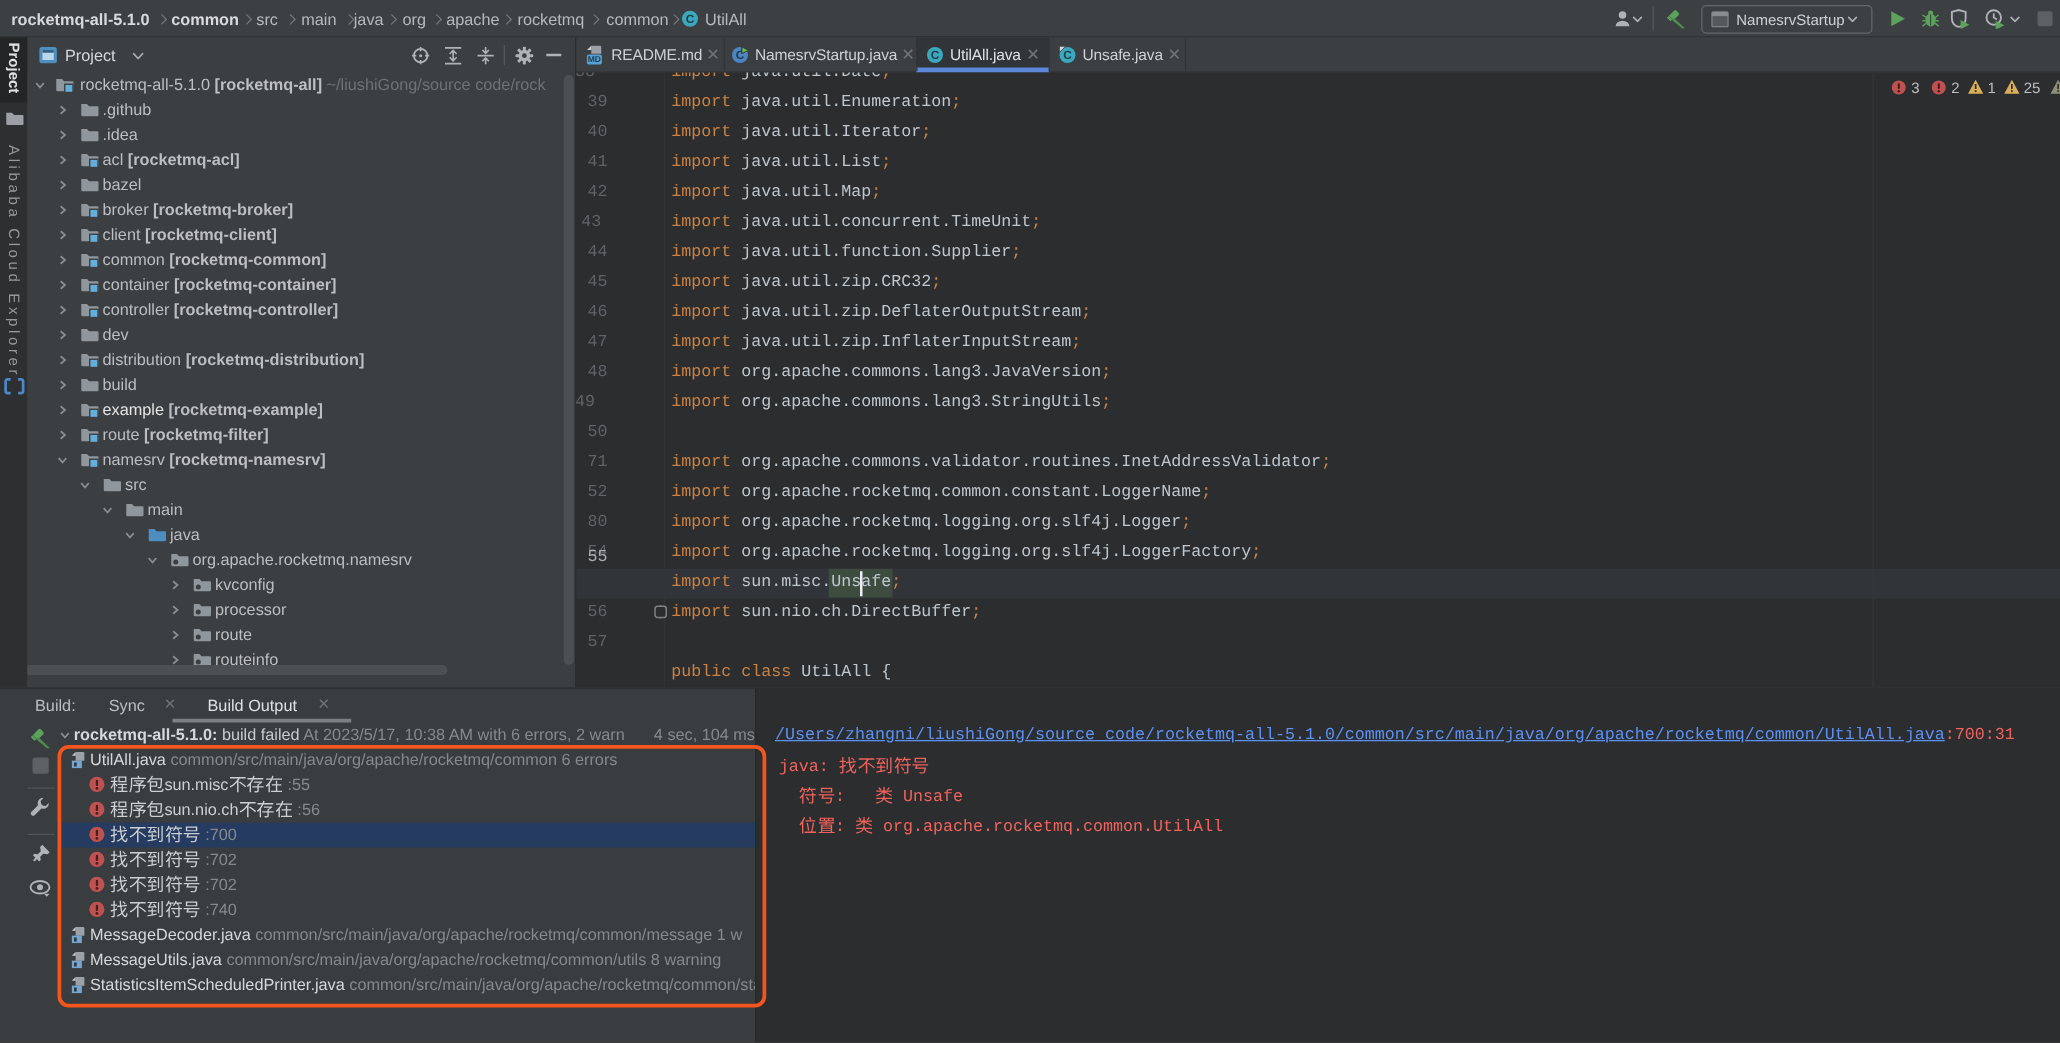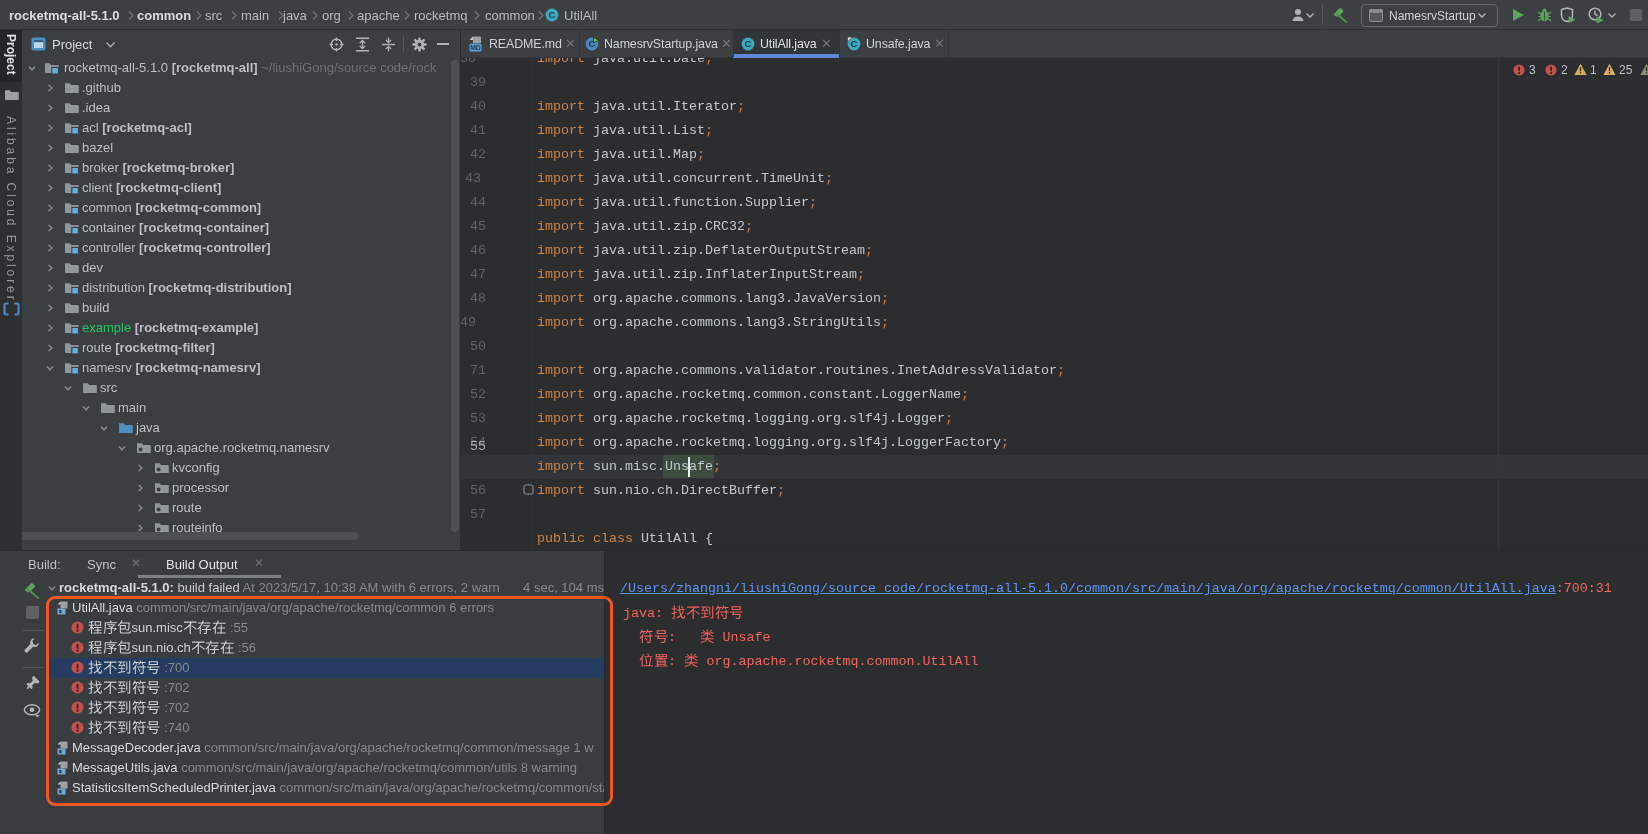--- a/index.html
+++ b/index.html
@@ -296,21 +296,21 @@
       <path d="M1 2.2 h4.6 l1.6 1.8 H14 a0.8 0.8 0 0 1 0.8 0.8 V11 a1 1 0 0 1 -1 1 H2 a1 1 0 0 1 -1 -1 Z" fill="#8F969C"></path>
     </svg>
 <div class="row" style="left:60px;top:240px"><span style="color:#BCBEC4">build</span></div>
 <svg class="ab" style="left:24px;top:266px" width="8" height="8" viewBox="0 0 8 8">
       <path d="M2.5 1 L6 4 L2.5 7" stroke="#8A8E92" stroke-width="1.4" fill="none"></path>
     </svg>
 <svg class="ab" style="left:42px;top:263px" width="16" height="14" viewBox="0 0 16 14">
       <path d="M1 2.2 h4.6 l1.6 1.8 H14 a0.8 0.8 0 0 1 0.8 0.8 V11 a1 1 0 0 1 -1 1 H2 a1 1 0 0 1 -1 -1 Z" fill="#8F969C"></path>
       <rect x="7.8" y="6.4" width="6.6" height="6.6" fill="#62AEDC" stroke="#3C3F41" stroke-width="1.1"></rect>
     </svg>
-<div class="row" style="left:60px;top:260px"><span style="color:#22c55e">example</span> <span class="b" style="color:#BCBEC4">[rocketmq-example]</span></div>
+<div class="row" style="left:60px;top:260px"><span style="color:#e5e5e5">example</span> <span class="b" style="color:#BCBEC4">[rocketmq-example]</span></div>
 <svg class="ab" style="left:24px;top:286px" width="8" height="8" viewBox="0 0 8 8">
       <path d="M2.5 1 L6 4 L2.5 7" stroke="#8A8E92" stroke-width="1.4" fill="none"></path>
     </svg>
 <svg class="ab" style="left:42px;top:283px" width="16" height="14" viewBox="0 0 16 14">
       <path d="M1 2.2 h4.6 l1.6 1.8 H14 a0.8 0.8 0 0 1 0.8 0.8 V11 a1 1 0 0 1 -1 1 H2 a1 1 0 0 1 -1 -1 Z" fill="#8F969C"></path>
       <rect x="7.8" y="6.4" width="6.6" height="6.6" fill="#62AEDC" stroke="#3C3F41" stroke-width="1.1"></rect>
     </svg>
 <div class="row" style="left:60px;top:280px"><span style="color:#BCBEC4">route</span> <span class="b" style="color:#BCBEC4">[rocketmq-filter]</span></div>
 <svg class="ab" style="left:24px;top:306px" width="8" height="8" viewBox="0 0 8 8">
       <path d="M1 2.5 L4 6 L7 2.5" stroke="#8A8E92" stroke-width="1.4" fill="none"></path>
@@ -420,20 +420,21 @@
   </svg>
 <div class="ab tl" style="left:866px;color:#CED1D5">Unsafe.java</div>
 <div class="ab x" style="left:934px;top:36px">✕</div>
 <div class="ab" style="left:460px;top:58px;width:1188px;height:492px;background:#2B2D2F;overflow:hidden;color:#BFC7CE">
 <div class="ab" style="left:0;top:397px;width:1188px;height:24px;background:#313438"></div>
 <div class="ab" style="left:71px;top:0;width:1px;height:492px;background:#313438"></div>
 <div class="ab" style="left:1038px;top:0;width:1px;height:492px;background:#35383B"></div>
 <div class="ab mono" style="left:0px;top:-11px;width:26px;text-align:left;line-height:24px;color:#5F6367">38</div>
 <div class="ab mono" style="left:77px;top:-11px;line-height:24px"><span class="k">import</span> java.util.Date<span class="k">;</span></div>
 <div class="ab mono" style="left:0px;top:13px;width:26px;text-align:right;line-height:24px;color:#5F6367">39</div>
+<div class="ab mono" style="left:77px;top:13px;line-height:24px"><span class="k">import</span> java.util.Enumeration<span class="k">;</span></div>
 <div class="ab mono" style="left:0px;top:37px;width:26px;text-align:right;line-height:24px;color:#5F6367">40</div>
 <div class="ab mono" style="left:77px;top:37px;line-height:24px"><span class="k">import</span> java.util.Iterator<span class="k">;</span></div>
 <div class="ab mono" style="left:0px;top:61px;width:26px;text-align:right;line-height:24px;color:#5F6367">41</div>
 <div class="ab mono" style="left:77px;top:61px;line-height:24px"><span class="k">import</span> java.util.List<span class="k">;</span></div>
 <div class="ab mono" style="left:0px;top:85px;width:26px;text-align:right;line-height:24px;color:#5F6367">42</div>
 <div class="ab mono" style="left:77px;top:85px;line-height:24px"><span class="k">import</span> java.util.Map<span class="k">;</span></div>
 <div class="ab mono" style="left:0px;top:109px;width:26px;text-align:center;line-height:24px;color:#5F6367">43</div>
 <div class="ab mono" style="left:77px;top:109px;line-height:24px"><span class="k">import</span> java.util.concurrent.TimeUnit<span class="k">;</span></div>
 <div class="ab mono" style="left:0px;top:133px;width:26px;text-align:right;line-height:24px;color:#5F6367">44</div>
 <div class="ab mono" style="left:77px;top:133px;line-height:24px"><span class="k">import</span> java.util.function.Supplier<span class="k">;</span></div>
@@ -445,21 +446,21 @@
 <div class="ab mono" style="left:77px;top:205px;line-height:24px"><span class="k">import</span> java.util.zip.InflaterInputStream<span class="k">;</span></div>
 <div class="ab mono" style="left:0px;top:229px;width:26px;text-align:right;line-height:24px;color:#5F6367">48</div>
 <div class="ab mono" style="left:77px;top:229px;line-height:24px"><span class="k">import</span> org.apache.commons.lang3.JavaVersion<span class="k">;</span></div>
 <div class="ab mono" style="left:0px;top:253px;width:26px;text-align:left;line-height:24px;color:#5F6367">49</div>
 <div class="ab mono" style="left:77px;top:253px;line-height:24px"><span class="k">import</span> org.apache.commons.lang3.StringUtils<span class="k">;</span></div>
 <div class="ab mono" style="left:0px;top:277px;width:26px;text-align:right;line-height:24px;color:#5F6367">50</div>
 <div class="ab mono" style="left:0px;top:301px;width:26px;text-align:right;line-height:24px;color:#5F6367">71</div>
 <div class="ab mono" style="left:77px;top:301px;line-height:24px"><span class="k">import</span> org.apache.commons.validator.routines.InetAddressValidator<span class="k">;</span></div>
 <div class="ab mono" style="left:0px;top:325px;width:26px;text-align:right;line-height:24px;color:#5F6367">52</div>
 <div class="ab mono" style="left:77px;top:325px;line-height:24px"><span class="k">import</span> org.apache.rocketmq.common.constant.LoggerName<span class="k">;</span></div>
-<div class="ab mono" style="left:0px;top:349px;width:26px;text-align:right;line-height:24px;color:#5F6367">53</div>
+<div class="ab mono" style="left:0px;top:349px;width:26px;text-align:right;line-height:24px;color:#5F6367">80</div>
 <div class="ab mono" style="left:77px;top:349px;line-height:24px"><span class="k">import</span> org.apache.rocketmq.logging.org.slf4j.Logger<span class="k">;</span></div>
 <div class="ab mono" style="left:0px;top:373px;width:26px;text-align:right;line-height:24px;color:#5F6367">54</div>
 <div class="ab mono" style="left:77px;top:373px;line-height:24px"><span class="k">import</span> org.apache.rocketmq.logging.org.slf4j.LoggerFactory<span class="k">;</span></div>
 <div class="ab mono" style="left:0px;top:377px;width:26px;text-align:right;line-height:24px;color:#A9ACB0">55</div>
 <div class="ab" style="left:203px;top:397px;width:51px;height:23px;background:#3E4B3F"></div>
 <div class="ab mono" style="left:77px;top:397px;line-height:24px"><span class="k">import</span> sun.misc.Unsafe<span class="k">;</span></div>
 <div class="ab" style="left:228px;top:399px;width:2px;height:20px;background:#ECEFF1"></div>
 <div class="ab mono" style="left:0px;top:421px;width:26px;text-align:right;line-height:24px;color:#5F6367">56</div>
 <div class="ab mono" style="left:77px;top:421px;line-height:24px"><span class="k">import</span> sun.nio.ch.DirectBuffer<span class="k">;</span></div>
 <div class="ab mono" style="left:0px;top:445px;width:26px;text-align:right;line-height:24px;color:#5F6367">57</div>

